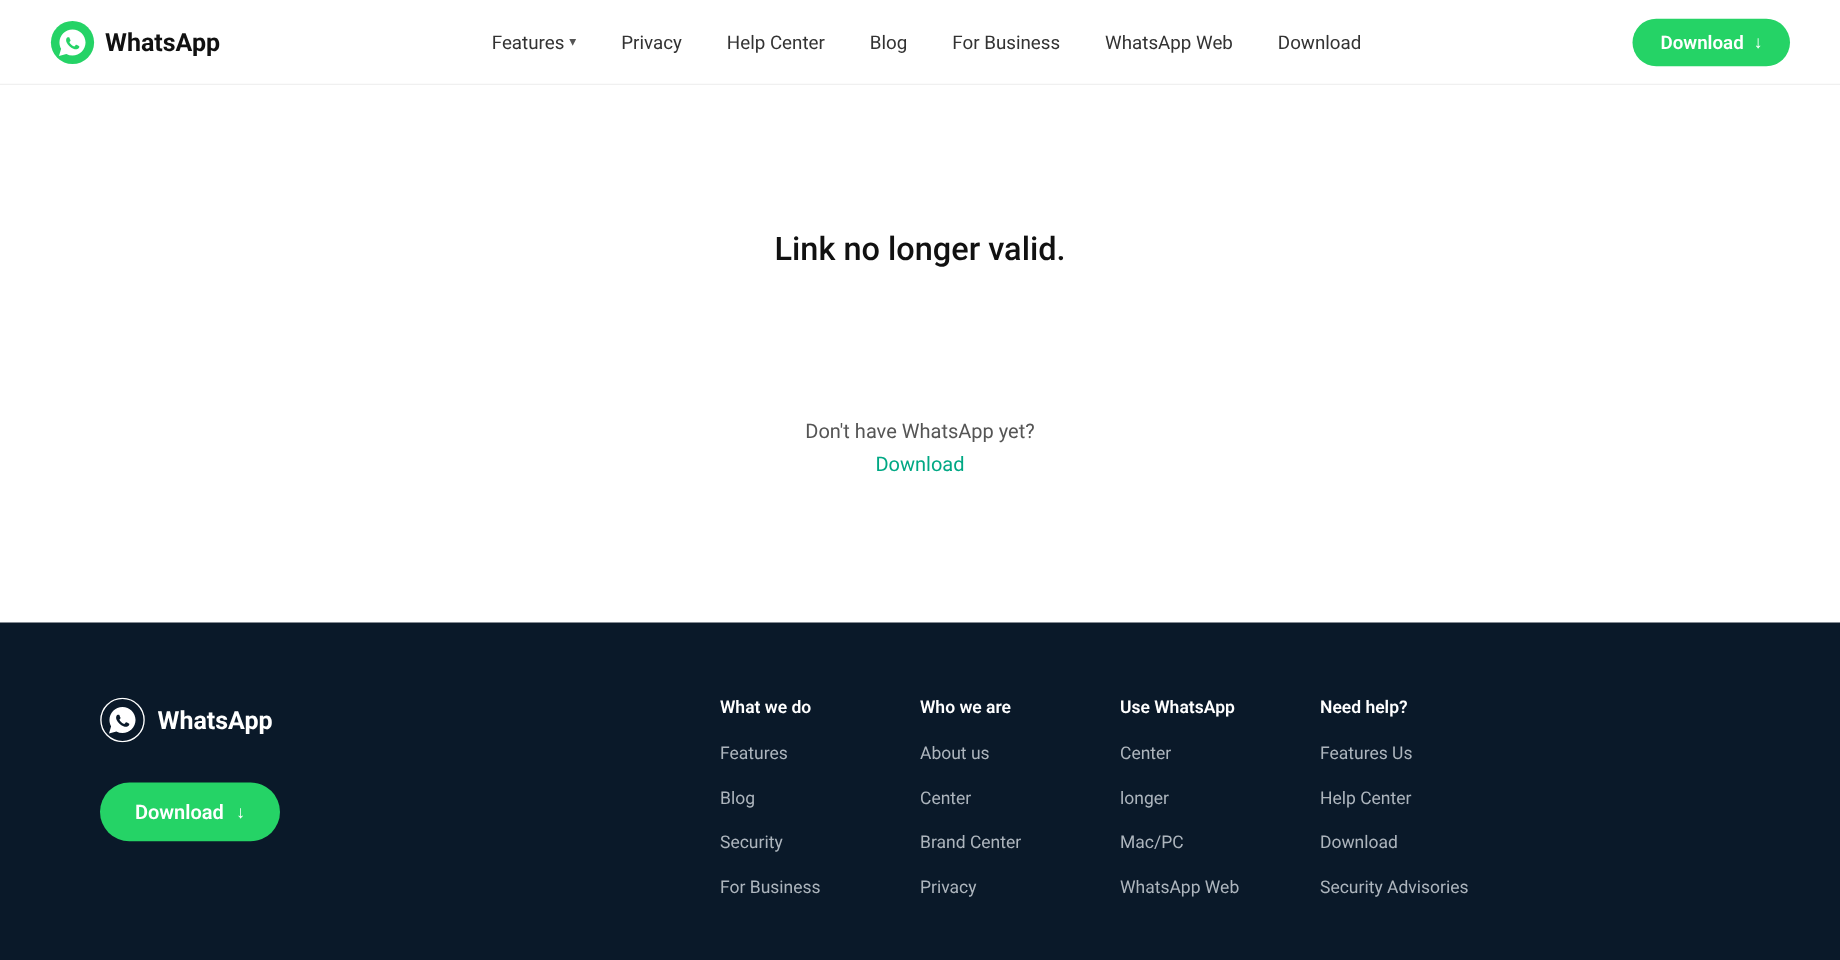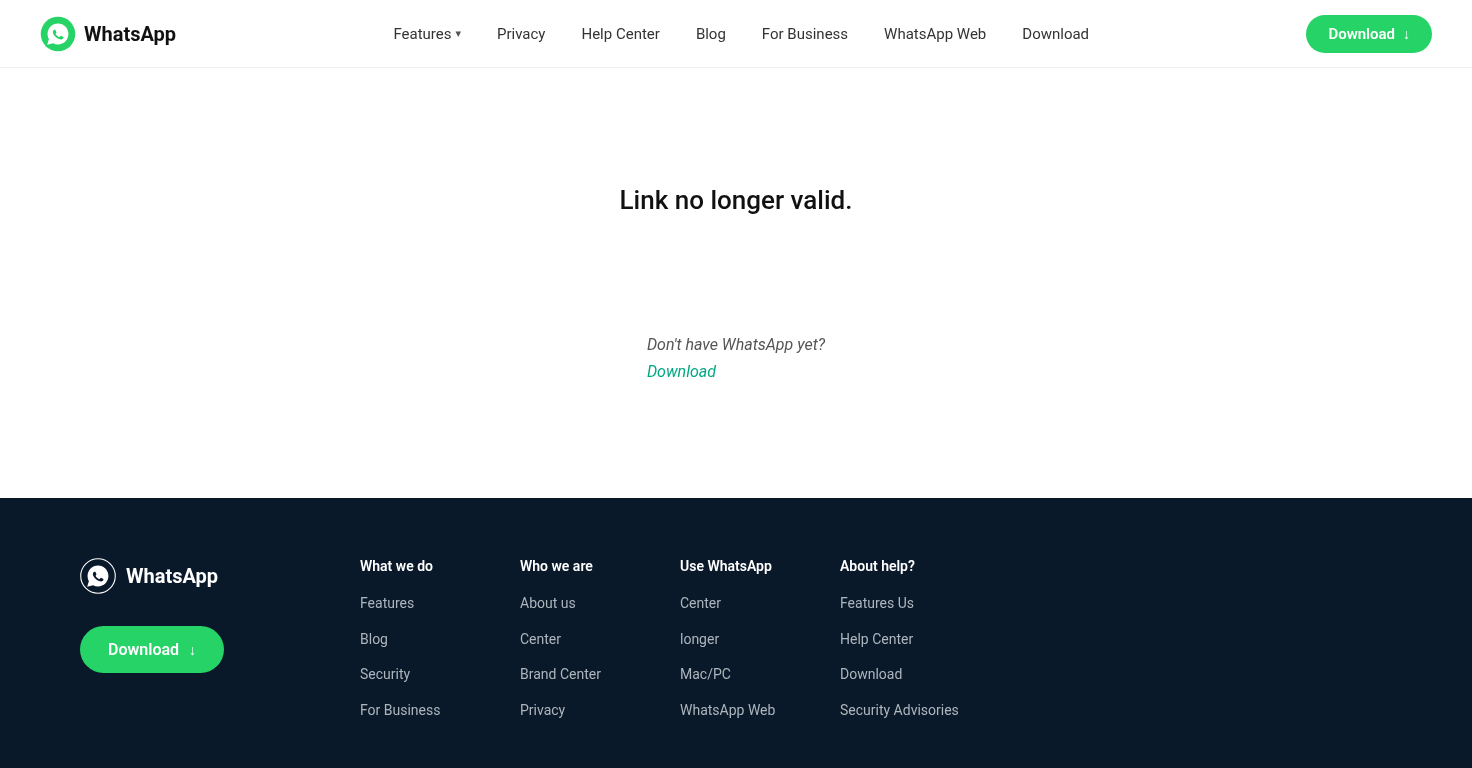--- a/index.html
+++ b/index.html
@@ -98,22 +98,21 @@
 
     .error-message {
       font-size: 26px;
       font-weight: 500;
       color: #111;
       text-align: center;
       margin-bottom: 120px;
     }
 
     .cta-section {
-      text-align: left;
-      font-style: italic;
+      text-align: center;
     }
 
     .cta-text {
       font-size: 16px;
       color: #555;
       margin-bottom: 8px;
     }
 
     .cta-download-link {
       color: #00a884;
@@ -166,21 +165,21 @@
       align-items: center;
       gap: 10px;
       text-decoration: none;
       width: fit-content;
     }
 
     .footer-cols {
       display: flex;
       flex: 1;
       gap: 40px;
-      justify-content: flex-start;
+      justify-content: center;
     }
 
     .footer-col {
       display: flex;
       flex-direction: column;
       gap: 16px;
       min-width: 120px;
     }
 
     .footer-col-title {
@@ -276,21 +275,21 @@
 
       <div class="footer-col">
         <div class="footer-col-title">Use WhatsApp</div>
         <a href="#">Center</a>
         <a href="#">longer</a>
         <a href="#">Mac/PC</a>
         <a href="#">WhatsApp Web</a>
       </div>
 
       <div class="footer-col">
-        <div class="footer-col-title">About help?</div>
+        <div class="footer-col-title">Need help?</div>
         <a href="#">Features Us</a>
         <a href="#">Help Center</a>
         <a href="#">Download</a>
         <a href="#">Security Advisories</a>
       </div>
     </div>
   </div>
 </footer>
 
 </body></html>

